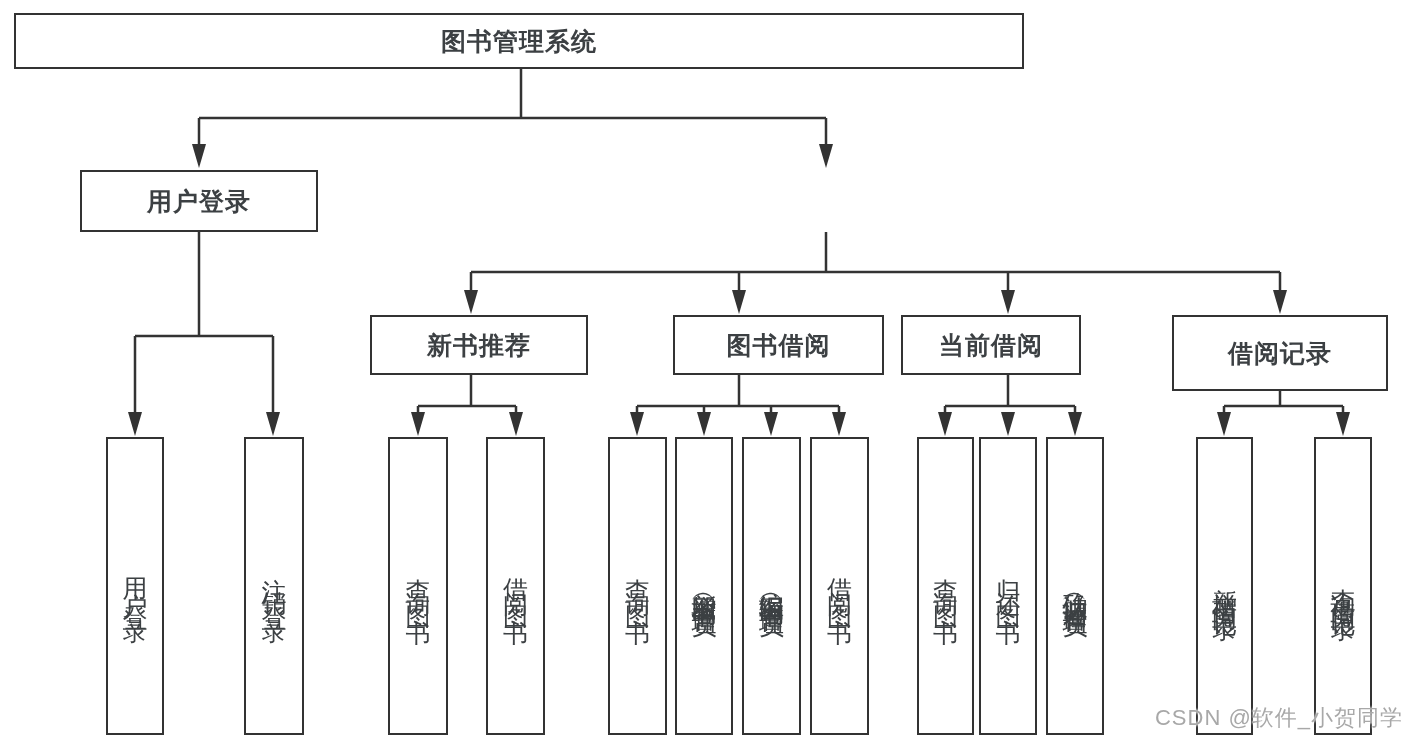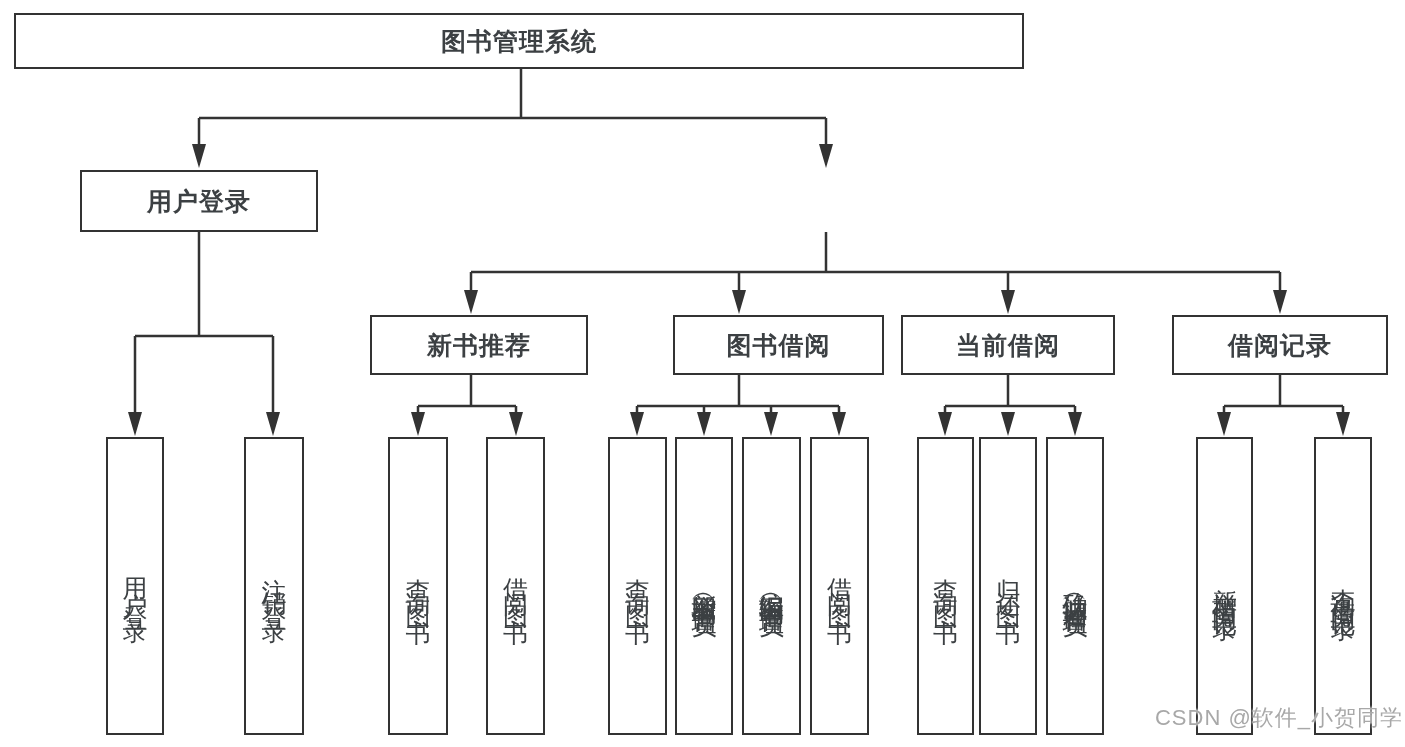--- a/index.html
+++ b/index.html
@@ -121,24 +121,24 @@
   <div class="nbox" style="left:80px;top:170px;width:238px;height:62px;">
     <span class="hlabel">用户登录</span>
   </div>
 
   <div class="nbox" style="left:362px;top:315px;width:218px;height:60px;margin-left:8px;">
     <span class="hlabel">新书推荐</span>
   </div>
   <div class="nbox" style="left:633px;top:315px;width:211px;height:60px;margin-left:40px;">
     <span class="hlabel">图书借阅</span>
   </div>
-  <div class="nbox" style="left:901px;top:315px;width:214px;height:60px;">
+  <div class="nbox" style="left:901px;top:315px;width:180px;height:60px;">
     <span class="hlabel">当前借阅</span>
   </div>
-  <div class="nbox" style="left:1172px;top:315px;width:216px;height:60px;">
+  <div class="nbox" style="left:1172px;top:315px;width:216px;height:76px;">
     <span class="hlabel">借阅记录</span>
   </div>
 
   <div class="nbox" style="left:106px;top:437px;width:58px;height:298px;">
     <span class="vlabel len4">用户登录</span>
   </div>
   <div class="nbox" style="left:244px;top:437px;width:60px;height:298px;">
     <span class="vlabel len4">注销登录</span>
   </div>
 

